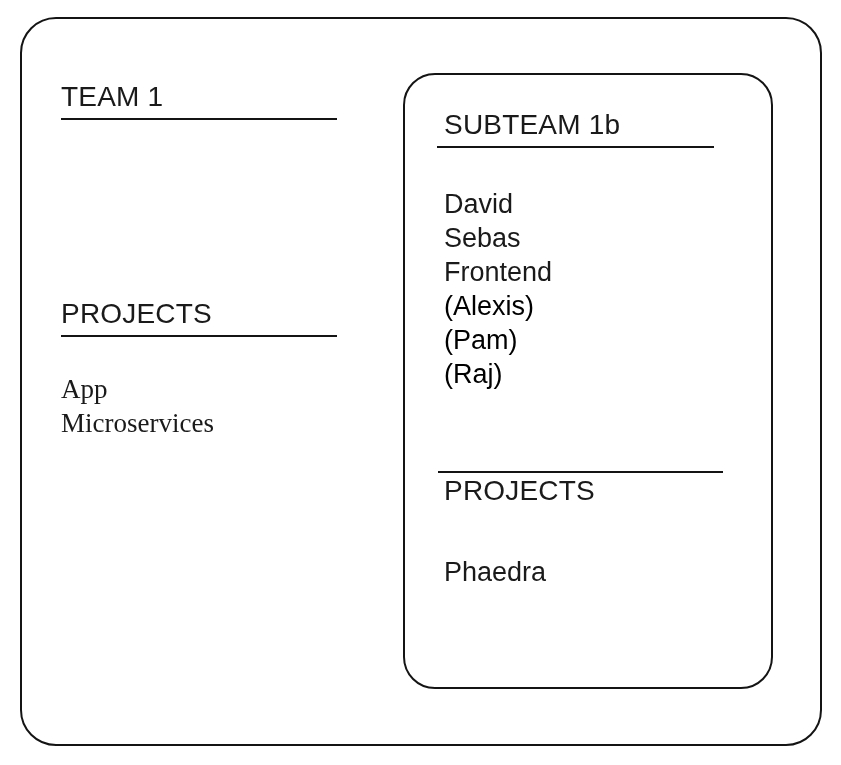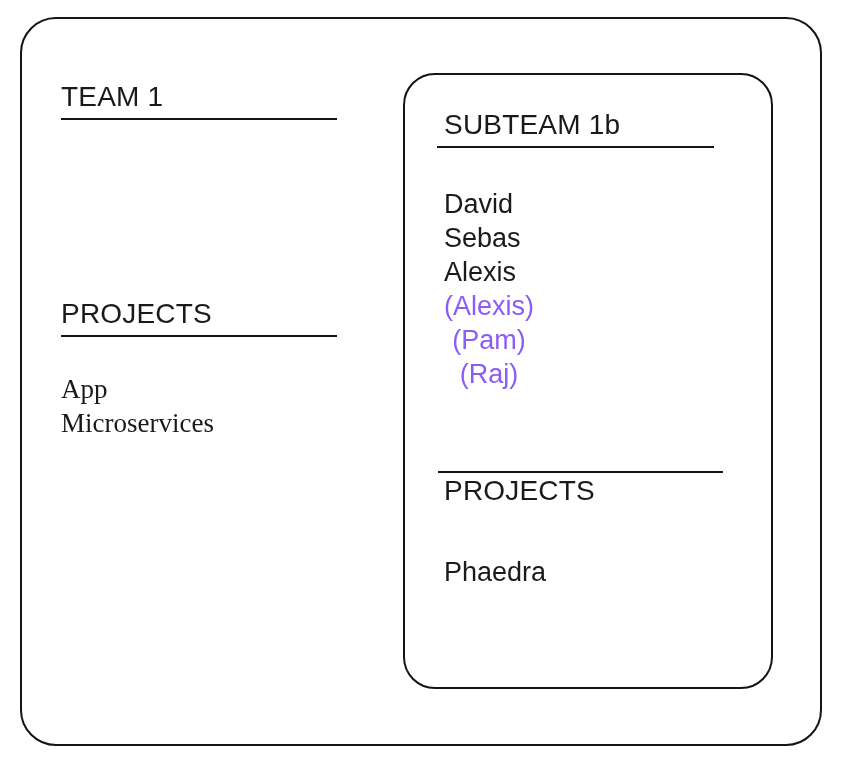--- a/index.html
+++ b/index.html
@@ -70,21 +70,21 @@
   .heading-overlined  .rule { margin-bottom: 1px; }
 
   .item-list {
     font-size: 27px;
     line-height: 34px;
     color: #1a1a1a;
     white-space: nowrap;
   }
 
   .item-list .item { display: block; }
-  .item-list .item.muted { color: #8b5cf6; text-align: center; }
+  .item-list .item.muted { color: #000000; }
 
   
   #team-heading      { left: 61px;  top: 80px;  width: 276px; }
   #team-members      { left: 61px;  top: 152px; }
   #team-projects-hd  { left: 61px;  top: 297px; width: 276px; }
   #team-projects     { left: 61px;  top: 372px; font-family: Liberation Serif, serif; }
 
   
   #subteam-heading      { left: 444px; top: 108px; width: 270px; }
   #subteam-members      { left: 444px; top: 187px; }
@@ -120,21 +120,21 @@
   <div class="box" id="subteam-box"></div>
 
   <div class="section heading-underlined" id="subteam-heading">
     <div class="heading heading-text">SUBTEAM 1b</div>
     <hr class="rule">
   </div>
 
   <div class="section item-list" id="subteam-members">
     <span class="item">David</span>
     <span class="item">Sebas</span>
-    <span class="item">Alexis</span>
+    <span class="item">Frontend</span>
     <span class="item muted">(Alexis)</span>
     <span class="item muted">(Pam)</span>
     <span class="item muted">(Raj)</span>
   </div>
 
   <div class="section heading-overlined" id="subteam-projects-hd">
     <hr class="rule">
     <div class="heading heading-text">PROJECTS</div>
   </div>
 

